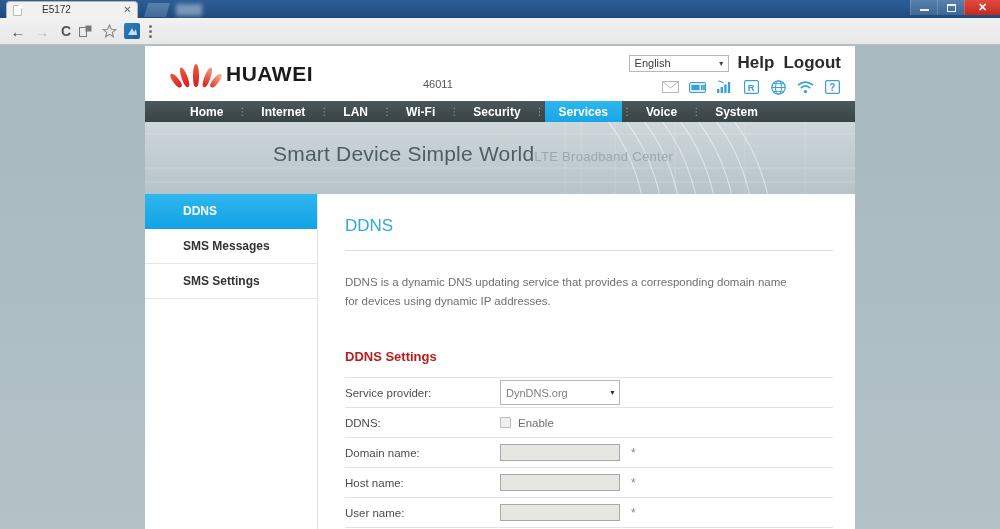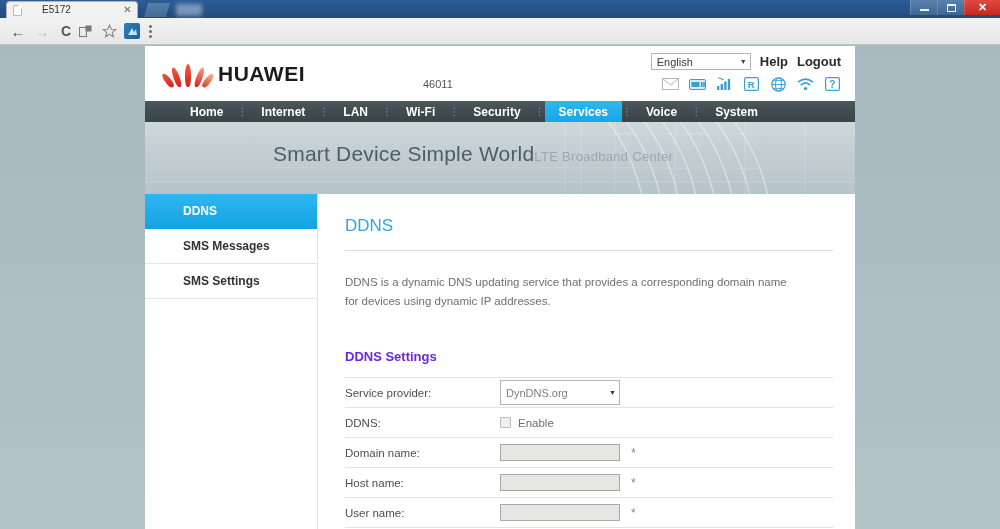--- a/index.html
+++ b/index.html
@@ -117,21 +117,21 @@
     background: linear-gradient(to bottom, #a7b8bf 0%, #adbec4 60%, #b3c2c7 100%);
     overflow: hidden;
   }
   .page {
     position: absolute; left: 145px; top: 0; width: 710px; min-height: 483px;
   }
 
   
   .site-header {
     height: 55px; background: #fff; position: relative;
-    display: flex; 
+    display: flex;  padding-left: 8px;
   }
   .logo-wrap { display:flex; align-items:center; gap: 9px; margin-left: 22px; }
   .logo-mark { width: 42px; height: 26px; position: relative; }
   .logo-mark span {
     position: absolute; bottom: 0; width: 6px; height: 23px;
     background: linear-gradient(to top, #d81f22, #f05a3a);
     border-radius: 50% 50% 40% 40%;
     transform-origin: 50% 100%;
   }
   .logo-mark span:nth-child(1){ left: 3px;  transform: rotate(-38deg) scaleY(.72); }
@@ -150,21 +150,21 @@
     position: absolute; right: 14px; top: 7px;
     display: flex; flex-direction: column; align-items: flex-end; gap: 6px;
   }
   .header-top-row { display: flex; align-items: center; gap: 9px; }
   .lang-select {
     width: 100px; height: 17px; border: 1px solid #b7b7b7; background: #fff;
     font-size: 11px; color: #3a3a3a; display: flex; align-items: center;
     justify-content: space-between; padding: 0 3px 0 5px;
   }
   .lang-caret { font-size: 7px; color: #444; }
-  .hdr-link { font-size: 13px; font-weight: bold; color: #2a2a2a; }
+  .hdr-link { font-size: 17px; font-weight: bold; color: #2a2a2a; }
   .status-icons { display: flex; align-items: center; gap: 9px; }
   .st-ic { width: 18px; height: 16px; display:flex; align-items:center; justify-content:center; }
   .st-ic svg { display: block; }
 
   
   .main-nav {
     height: 21px;
     background: linear-gradient(to bottom, #4c585b 0%, #414c4f 50%, #394447 100%);
     display: flex; align-items: stretch; padding-left: 31px;
   }
@@ -205,21 +205,21 @@
   }
   .side-item.active {
     background: linear-gradient(to bottom, #2fb6ef, #13a3e4);
     color: #fff; border-bottom-color: #13a3e4;
   }
   .content { flex: 1; padding: 22px 22px 0 27px; }
   .page-title { font-size: 17px; color: #2fa8e0; font-weight: normal; }
   .title-rule { height: 1px; background: #dcdcdc; margin: 14px 0 22px 0; }
   .desc { font-size: 11.5px; color: #6f6f6f; line-height: 19px; width: 445px; }
   .section-title {
-    font-size: 13px; font-weight: bold; color: #6d28d9;
+    font-size: 13px; font-weight: bold; color: #b91c1c;
     margin-top: 38px; padding-bottom: 13px;
     border-bottom: 1px solid #e2e2e2;
   }
   .form-row {
     display: flex; align-items: center; height: 30px;
     border-bottom: 1px solid #e2e2e2; font-size: 11.5px; color: #4d4d4d;
   }
   .f-label { width: 155px; flex: none; color: #4d4d4d; }
   .f-select {
     width: 120px; height: 25px; background: #fff; border: 1px solid #b6b6b6;

